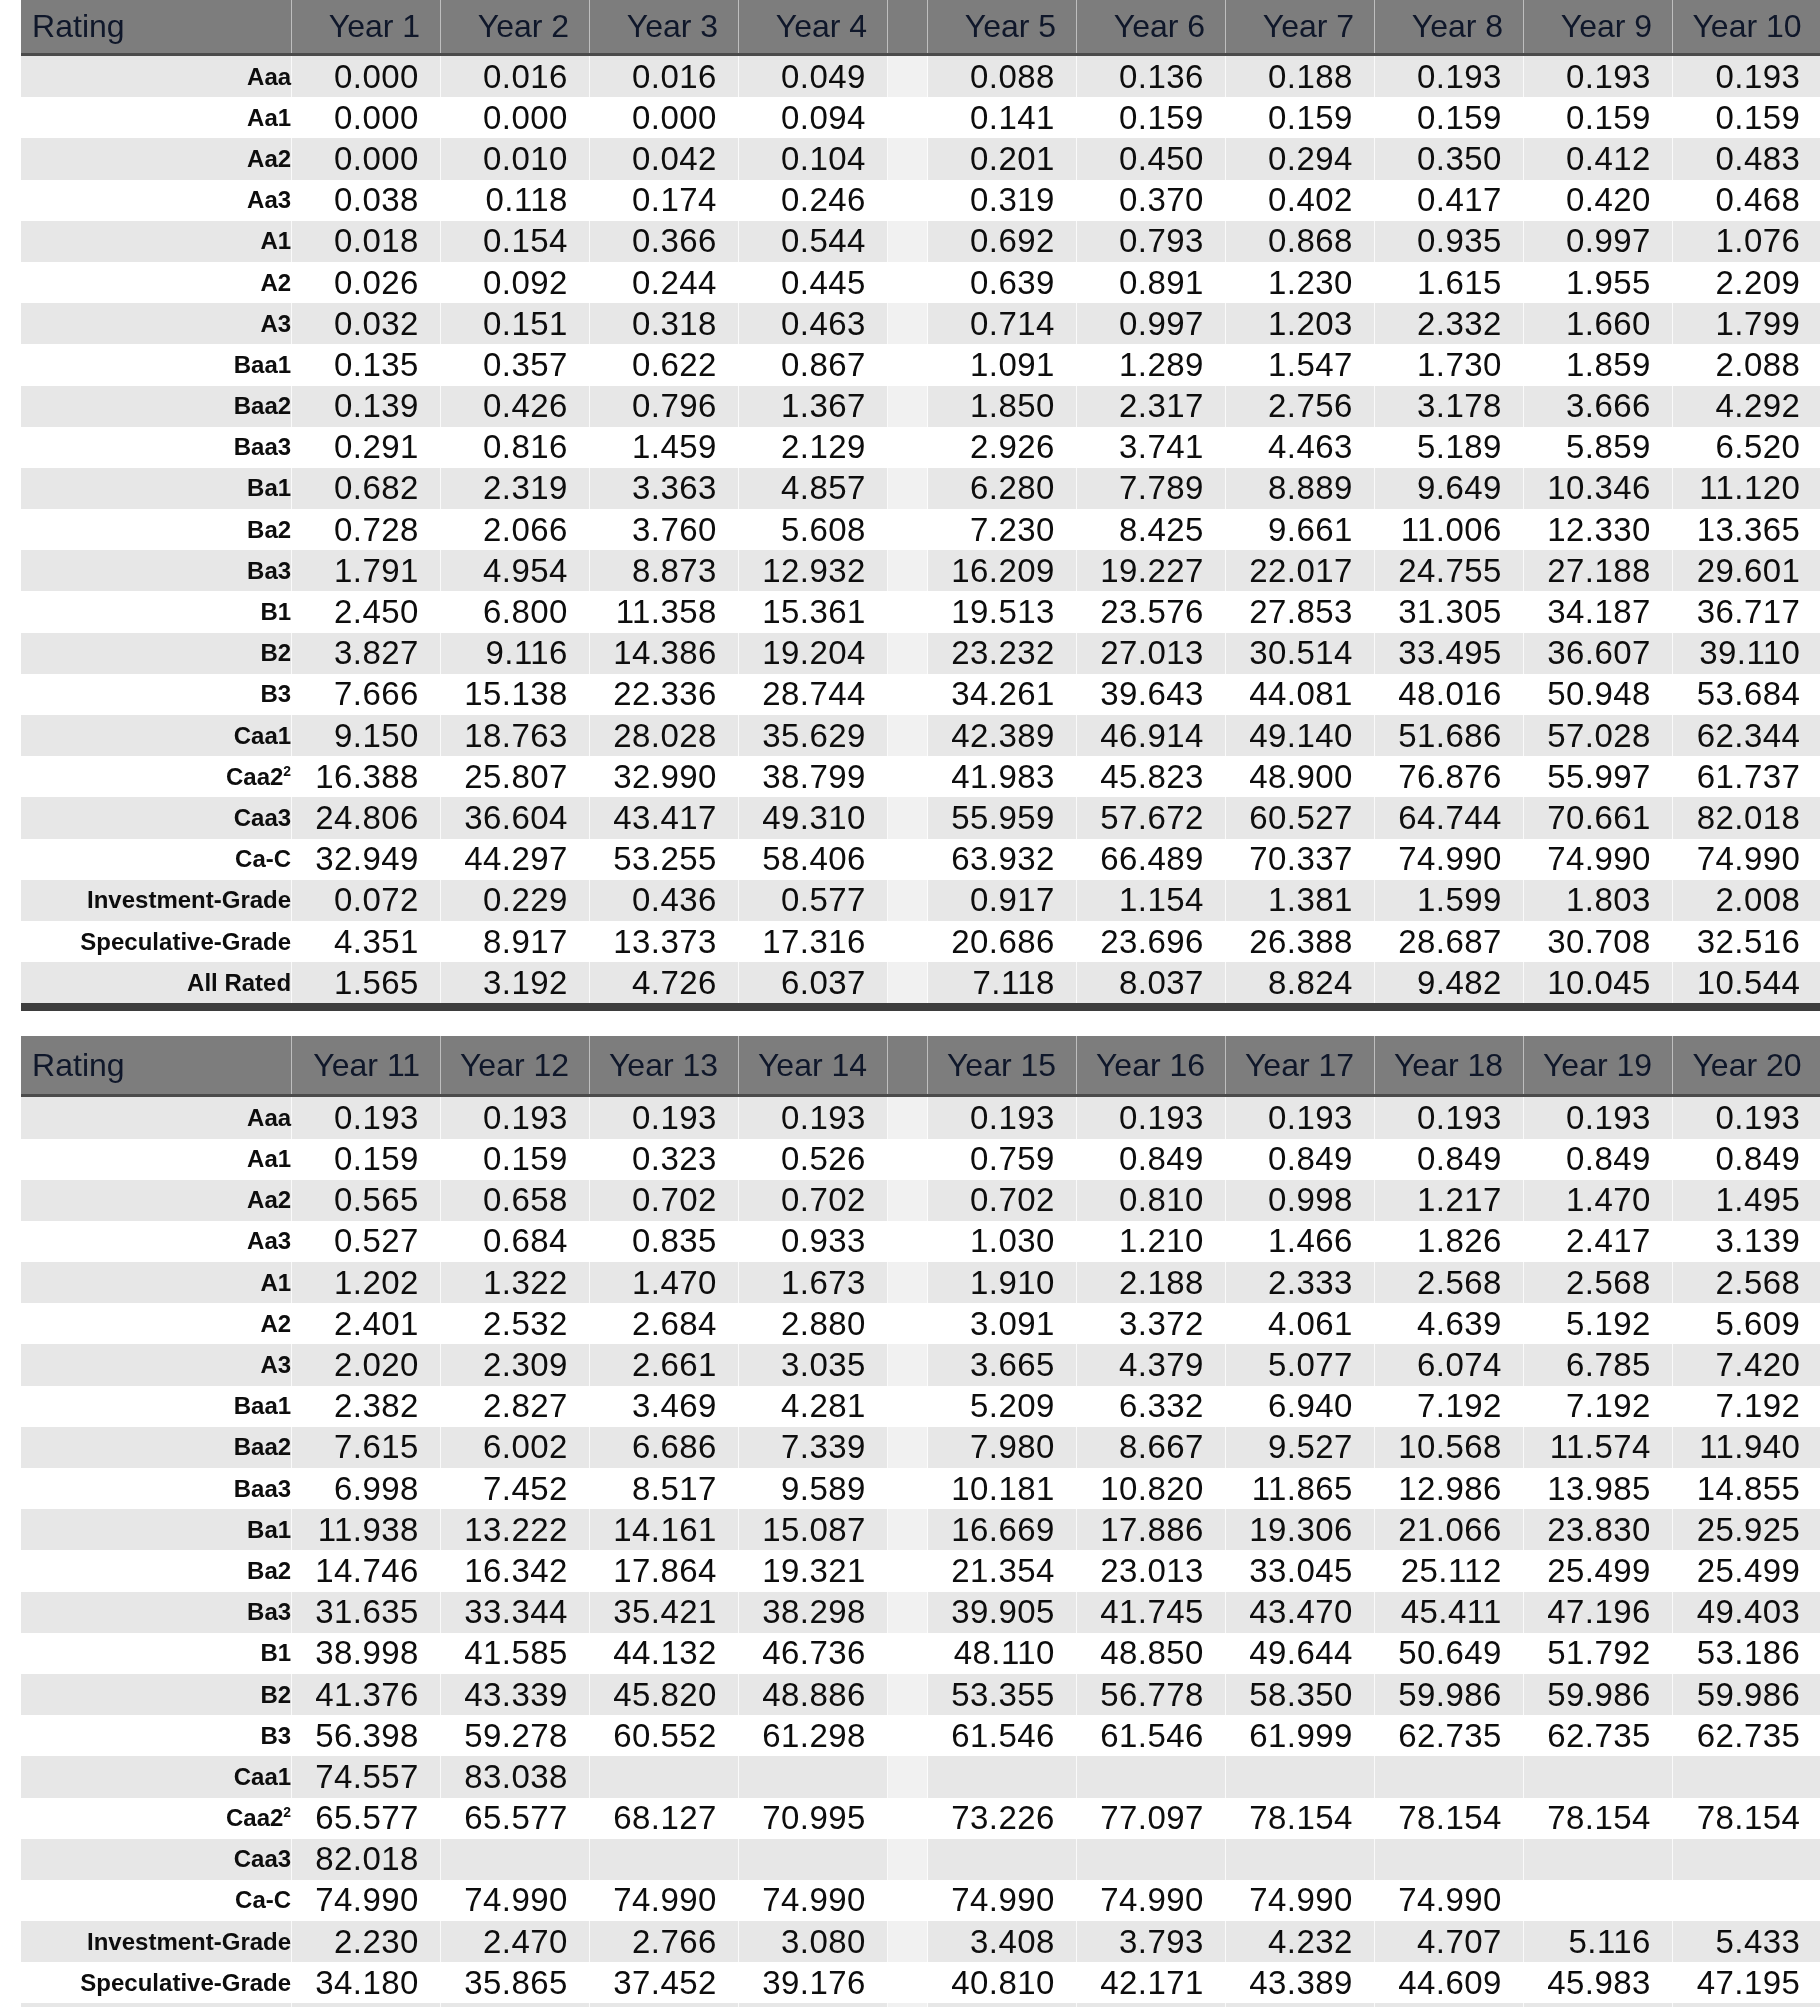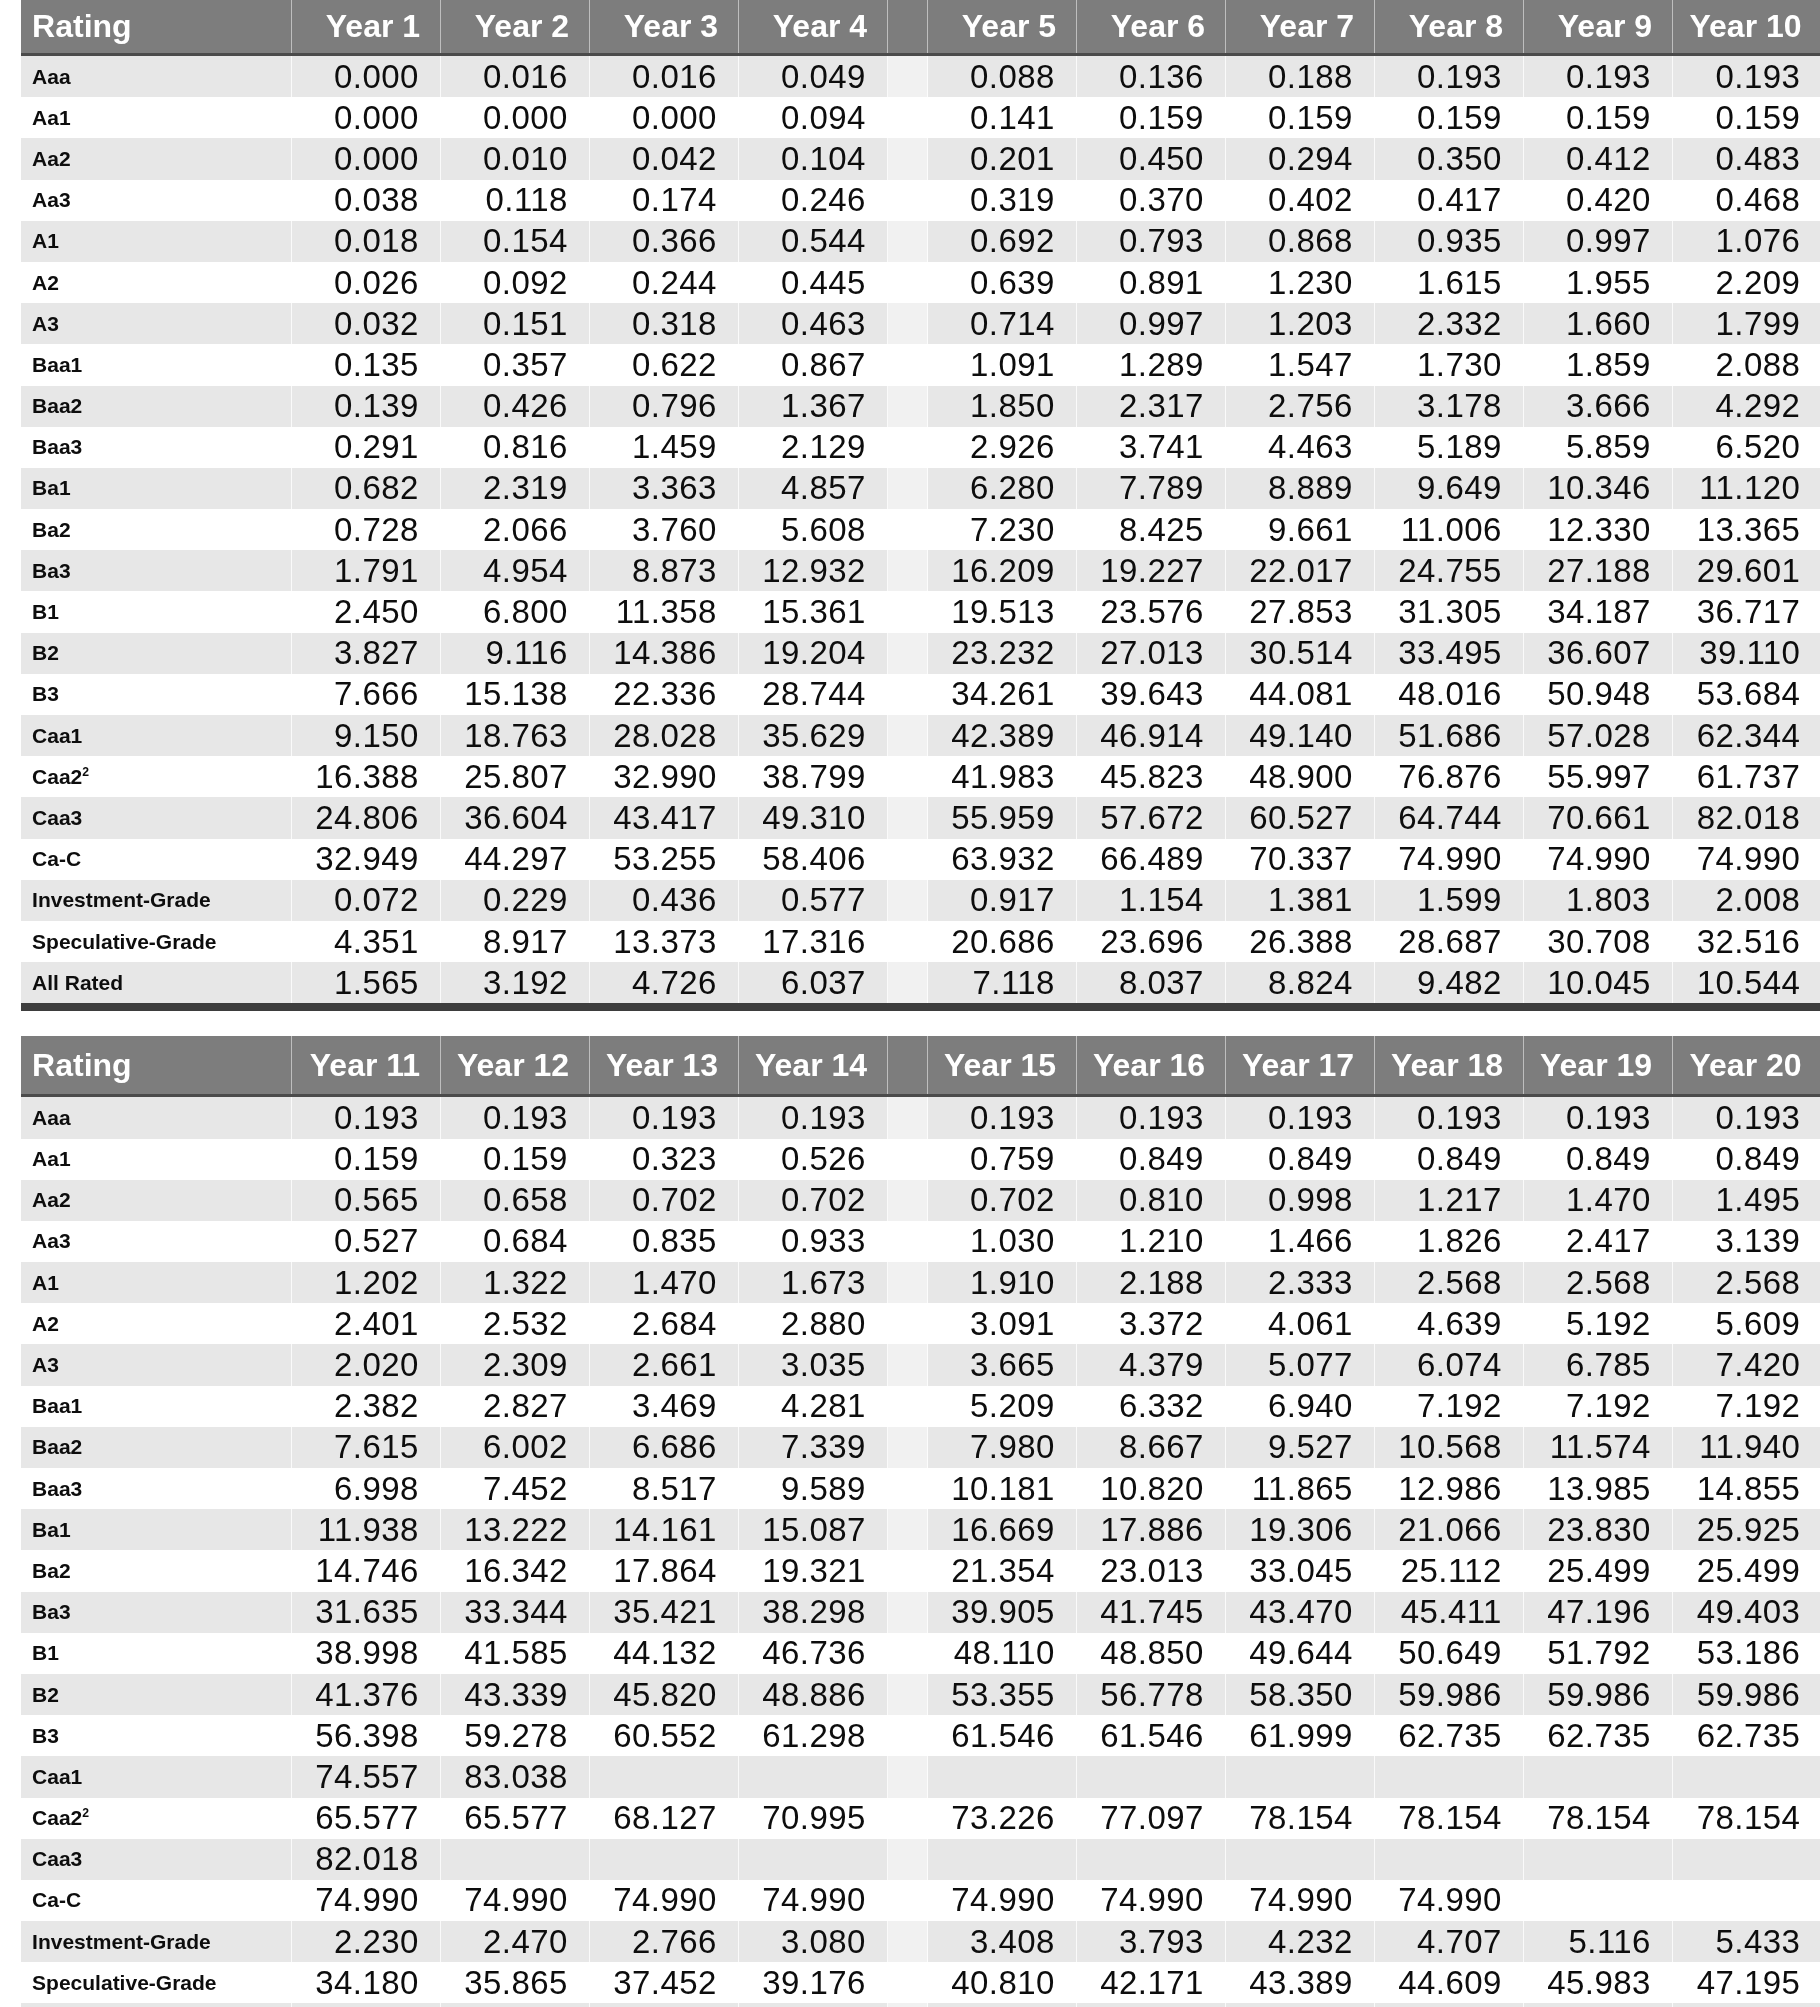--- a/index.html
+++ b/index.html
@@ -6,37 +6,37 @@
   body{
     width:1821px;height:2008px;overflow:hidden;background:#ffffff;
     font-family:"Liberation Sans",sans-serif;color:#0d0d0d;
   }
   .page{padding-left:20.6px;}
   table{border-collapse:collapse;table-layout:fixed;width:1800px;}
   col.c-rating{width:271px;}
   col.c-year{width:149px;}
   col.c-spacer{width:40px;}
   th{
-    background:#7d7d7d;color:#ffffff;font-weight:bold;font-size:32px;
+    background:#7d7d7d;color:#0f172a;font-weight:normal;font-size:32px;
     text-align:right;padding:0 20px 0 0;white-space:nowrap;
     border-bottom:3.3px solid #4b4b4b;border-left:1.6px solid rgba(255,255,255,0.5);
   }
   th:first-child{border-left:none;}
   th.h-rating{text-align:left;padding:0 0 0 11.5px;}
   th.h-spacer{padding:0;}
   .t1 th{height:53px;}
   .t2 th{height:58px;}
   td{
     height:38px;font-size:33px;text-align:right;padding:1.6px 21.4px 1.6px 0;
     white-space:nowrap;letter-spacing:0.4px;
     border-left:0.8px solid rgba(255,255,255,0.8);
   }
   .t2 td{height:38px;}
   td.rating{
-    text-align:left;font-weight:bold;font-size:21px;padding:1.6px 0 1.6px 11.5px;
+    text-align:right;font-weight:bold;font-size:24px;padding:1.6px 0 1.6px 11.5px;
     letter-spacing:0;border-left:none;
   }
   td.spacer{padding:0;}
   tr.odd td{background:#e7e7e7;}
   tr.odd td.spacer{background:#f1f1f1;}
   tr.even td{background:#ffffff;}
   .t1{border-bottom:8.2px solid #3d3d3d;}
   .table-gap{height:25px;background:#ffffff;}
   sup{font-size:58%;vertical-align:super;line-height:0;}
 </style>

